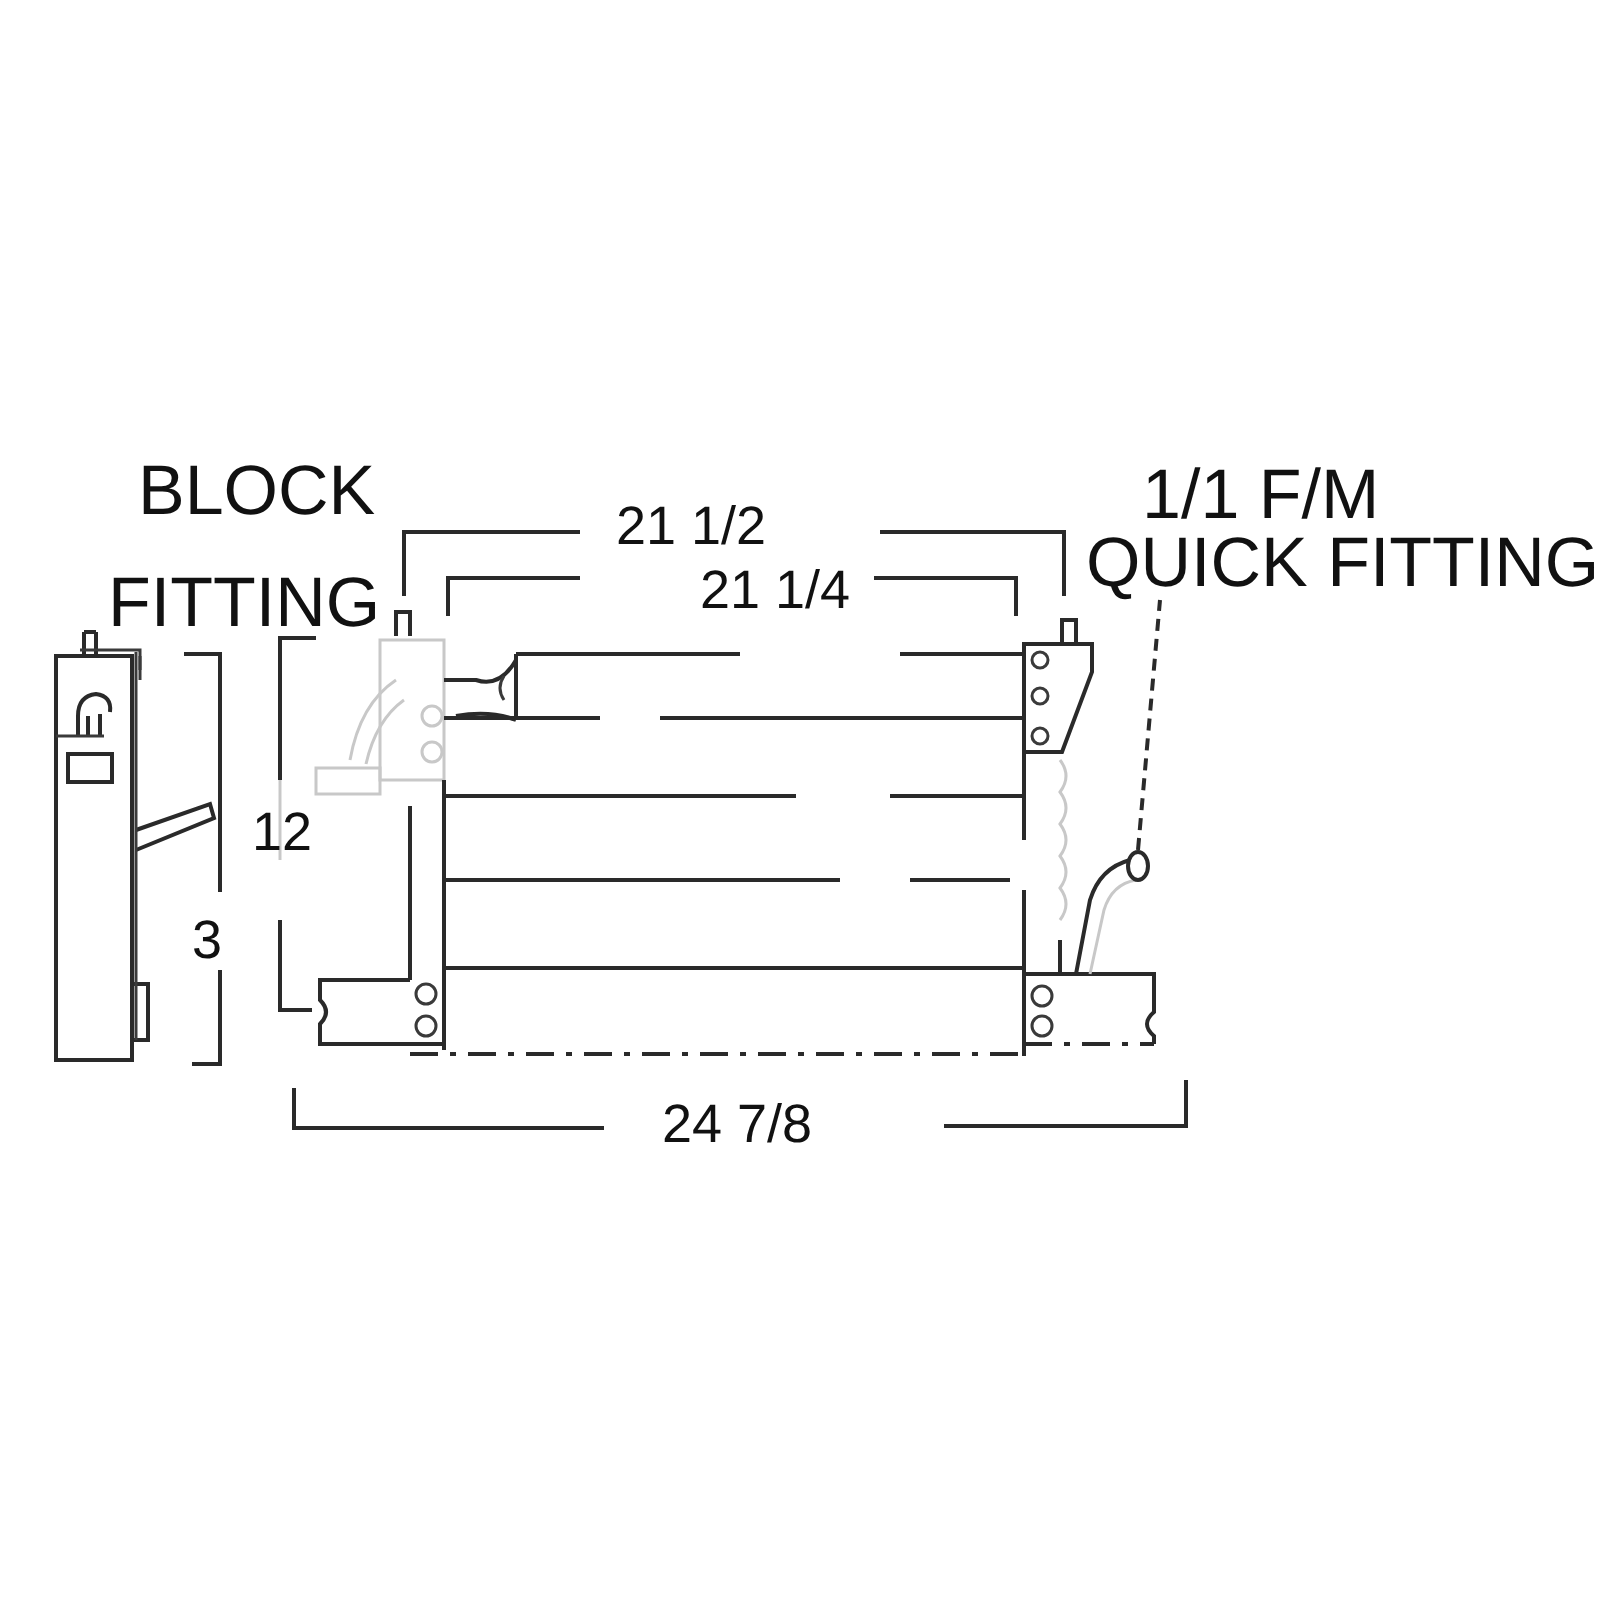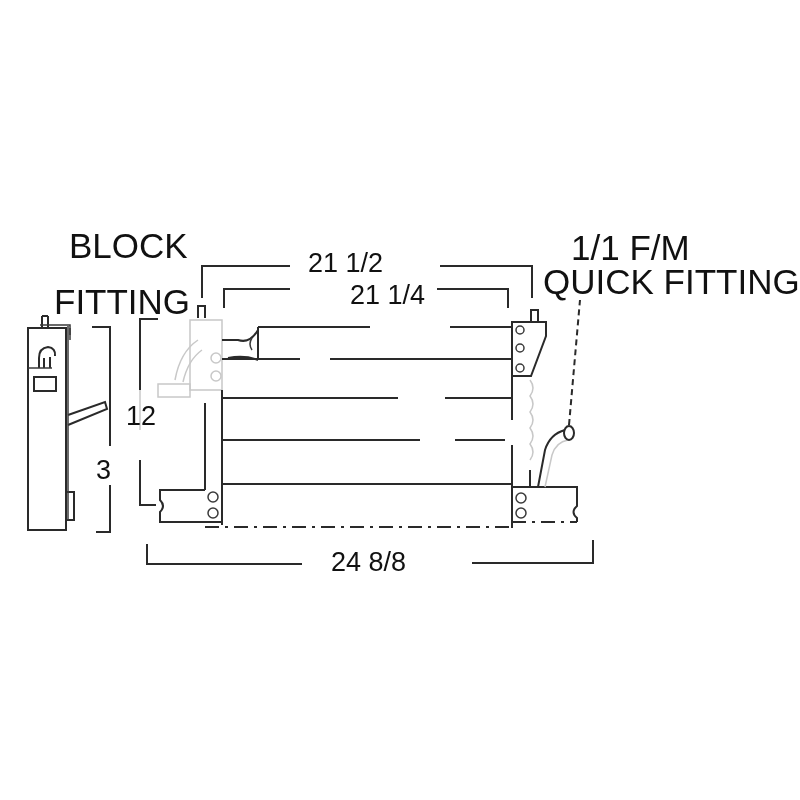--- a/index.html
+++ b/index.html
@@ -111,15 +111,15 @@
 </svg>
 
 <div class="lbl" style="left:69px; top:228px;">BLOCK</div>
 <div class="lbl" style="left:54px; top:264px;margin-top:20px;">FITTING</div>
 
 <div class="lbl" style="left:571px; top:230px;">1/1 F/M</div>
 <div class="lbl" style="left:543px; top:264px;text-align:center;">QUICK FITTING</div>
 
 <div class="lbl dim" style="left:308px; top:250px;">21 1/2</div>
 <div class="lbl dim" style="left:310px; top:282px;margin-left:40px;">21 1/4</div>
-<div class="lbl dim" style="left:331px; top:549px;">24 8/8</div>
+<div class="lbl dim" style="left:331px; top:549px;">24 7/8</div>
 <div class="lbl dim" style="left:126px; top:403px;">12</div>
 <div class="lbl dim" style="left:96px; top:457px;">3</div>
 
 </body></html>

